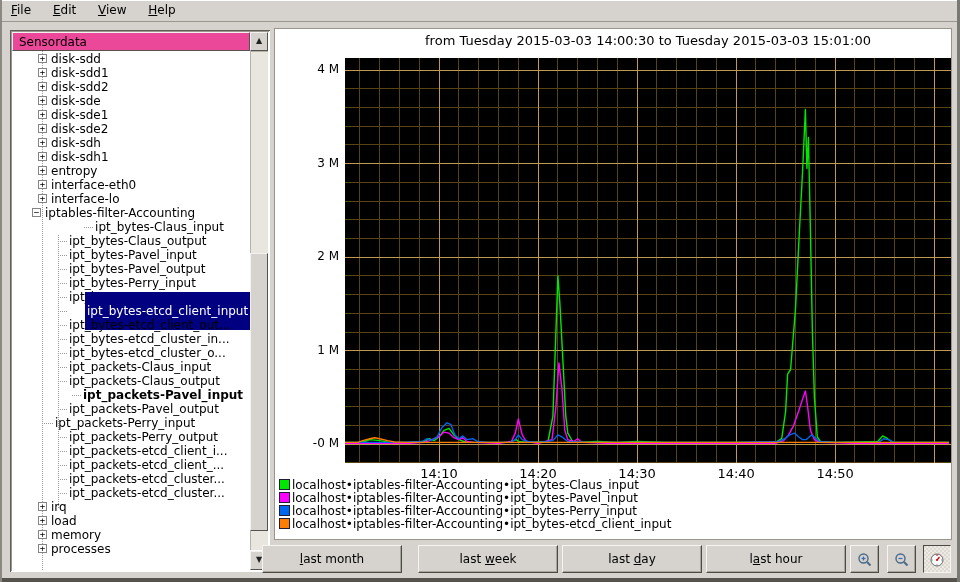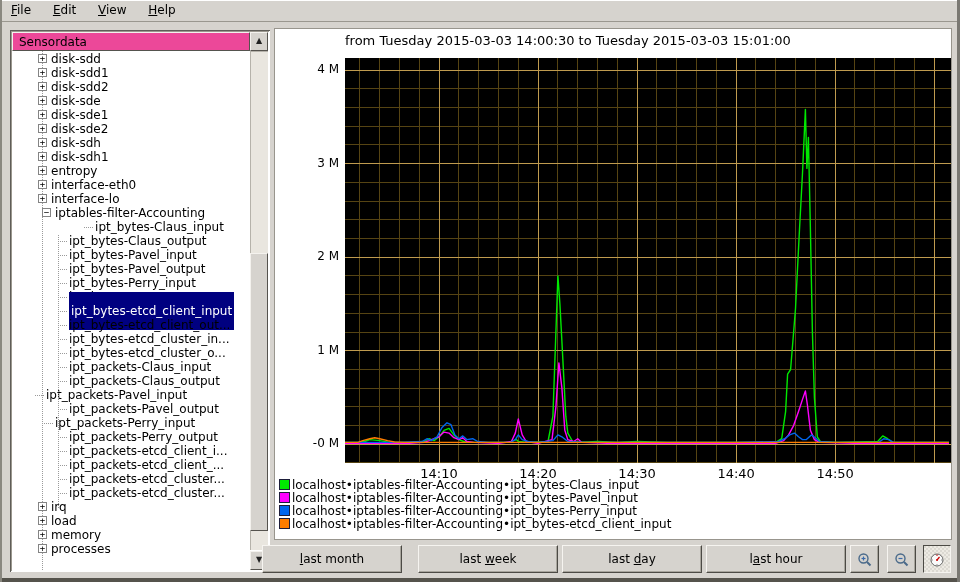--- a/index.html
+++ b/index.html
@@ -25,26 +25,26 @@
   .sb-thumb{position:absolute;left:240px;width:18px;background:#d6d3ce;border:1px solid;
            border-color:#f4f2ee #55534e #55534e #f4f2ee;box-sizing:border-box;}
   .tree{position:absolute;left:2px;top:21px;width:238px;height:519px;overflow:hidden;background:#fff;}
   .trow{height:14px;line-height:14px;white-space:nowrap;position:relative;}
   .exp{display:inline-block;width:9px;height:9px;box-sizing:border-box;border:1px solid #848484;
        background:#fff;font-size:9px;line-height:7px;text-align:center;vertical-align:middle;
        margin-right:4px;position:relative;z-index:2;font-family:"DejaVu Sans Mono",monospace;}
   .stub{display:inline-block;width:9px;height:1px;border-bottom:1px dotted #9a9a9a;
         vertical-align:middle;margin-right:2px;}
   .lbl{vertical-align:middle;}
-  .lbl.sel{background:#000080;color:#fff;padding:12px 2px;}
+  .lbl.sel{background:#000080;color:#fff;padding:12px 2px;margin-left:16px;}
   .vline{position:absolute;border-left:1px dotted #9a9a9a;width:0;z-index:1;}
   
   .mainpanel{position:absolute;left:272px;top:28px;width:678px;height:512px;background:#fff;
              border:1px solid #98958d;box-sizing:border-box;}
-  .chart-title{position:absolute;left:70px;top:4px;width:606px;text-align:left;font-size:13px;}
+  .chart-title{position:absolute;left:70px;top:4px;width:606px;text-align:center;font-size:13px;}
   .plot{position:absolute;left:70px;top:29px;width:606px;height:405px;background:#000;}
   .ytick{position:absolute;width:62px;text-align:right;font-size:12px;}
   .xtick{position:absolute;width:60px;text-align:center;font-size:13px;top:437px;}
   .legend{position:absolute;left:4px;top:450px;}
   .leg-row{height:13px;line-height:13px;white-space:nowrap;font-size:12px;}
   .leg-sw{display:inline-block;width:9px;height:9px;border:1px solid #1d1d3a;
           vertical-align:-1px;margin-right:2px;}
   
   .tbtn{position:absolute;top:545px;height:28px;background:#d6d3ce;border:1px solid;
         border-color:#f6f4f0 #4c4a45 #4c4a45 #f6f4f0;box-shadow:inset -1px -1px 0 #a8a59d;
@@ -85,34 +85,34 @@
       <div class="trow" style="padding-left: 26px;"><span class="exp">+</span><span class="lbl">disk-sdd1</span></div>
       <div class="trow" style="padding-left: 26px;"><span class="exp">+</span><span class="lbl">disk-sdd2</span></div>
       <div class="trow" style="padding-left: 26px;"><span class="exp">+</span><span class="lbl">disk-sde</span></div>
       <div class="trow" style="padding-left: 26px;"><span class="exp">+</span><span class="lbl">disk-sde1</span></div>
       <div class="trow" style="padding-left: 26px;"><span class="exp">+</span><span class="lbl">disk-sde2</span></div>
       <div class="trow" style="padding-left: 26px;"><span class="exp">+</span><span class="lbl">disk-sdh</span></div>
       <div class="trow" style="padding-left: 26px;"><span class="exp">+</span><span class="lbl">disk-sdh1</span></div>
       <div class="trow" style="padding-left: 26px;"><span class="exp">+</span><span class="lbl">entropy</span></div>
       <div class="trow" style="padding-left: 26px;"><span class="exp">+</span><span class="lbl">interface-eth0</span></div>
       <div class="trow" style="padding-left: 26px;"><span class="exp">+</span><span class="lbl">interface-lo</span></div>
-      <div class="trow" style="padding-left: 30px;"><span class="exp">−</span><span class="lbl">iptables-filter-Accounting</span></div>
+      <div class="trow" style="padding-left: 20px;"><span class="exp">−</span><span class="lbl">iptables-filter-Accounting</span></div>
       <div class="trow" style="padding-left: 46px; text-align: center;"><span class="stub"></span><span class="lbl">ipt_bytes-Claus_input</span></div>
       <div class="trow" style="padding-left: 46px;"><span class="stub"></span><span class="lbl">ipt_bytes-Claus_output</span></div>
       <div class="trow" style="padding-left: 46px;"><span class="stub"></span><span class="lbl">ipt_bytes-Pavel_input</span></div>
       <div class="trow" style="padding-left: 46px;"><span class="stub"></span><span class="lbl">ipt_bytes-Pavel_output</span></div>
       <div class="trow" style="padding-left: 46px;"><span class="stub"></span><span class="lbl">ipt_bytes-Perry_input</span></div>
       <div class="trow" style="padding-left: 46px;"><span class="stub"></span><span class="lbl">ipt_bytes-Perry_output</span></div>
       <div class="trow" style="padding-left: 46px;"><span class="stub"></span><span class="lbl sel">ipt_bytes-etcd_client_input</span></div>
       <div class="trow" style="padding-left: 46px;"><span class="stub"></span><span class="lbl">ipt_bytes-etcd_client_out...</span></div>
       <div class="trow" style="padding-left: 46px;"><span class="stub"></span><span class="lbl">ipt_bytes-etcd_cluster_in...</span></div>
       <div class="trow" style="padding-left: 46px;"><span class="stub"></span><span class="lbl">ipt_bytes-etcd_cluster_o...</span></div>
       <div class="trow" style="padding-left: 46px;"><span class="stub"></span><span class="lbl">ipt_packets-Claus_input</span></div>
       <div class="trow" style="padding-left: 46px;"><span class="stub"></span><span class="lbl">ipt_packets-Claus_output</span></div>
-      <div class="trow" style="padding-left: 23px;"><span class="stub"></span><span class="lbl">ipt_packets-Pavel_input</span></div>
+      <div class="trow" style="padding-left: 60px; font-weight: bold;"><span class="stub"></span><span class="lbl">ipt_packets-Pavel_input</span></div>
       <div class="trow" style="padding-left: 46px;"><span class="stub"></span><span class="lbl">ipt_packets-Pavel_output</span></div>
       <div class="trow" style="padding-left: 32px;"><span class="stub"></span><span class="lbl">ipt_packets-Perry_input</span></div>
       <div class="trow" style="padding-left: 46px;"><span class="stub"></span><span class="lbl">ipt_packets-Perry_output</span></div>
       <div class="trow" style="padding-left: 46px;"><span class="stub"></span><span class="lbl">ipt_packets-etcd_client_i...</span></div>
       <div class="trow" style="padding-left: 46px;"><span class="stub"></span><span class="lbl">ipt_packets-etcd_client_...</span></div>
       <div class="trow" style="padding-left: 46px;"><span class="stub"></span><span class="lbl">ipt_packets-etcd_cluster...</span></div>
       <div class="trow" style="padding-left: 46px;"><span class="stub"></span><span class="lbl">ipt_packets-etcd_cluster...</span></div>
       <div class="trow" style="padding-left: 26px;"><span class="exp">+</span><span class="lbl">irq</span></div>
       <div class="trow" style="padding-left: 26px;"><span class="exp">+</span><span class="lbl">load</span></div>
       <div class="trow" style="padding-left: 26px;"><span class="exp">+</span><span class="lbl">memory</span></div>

